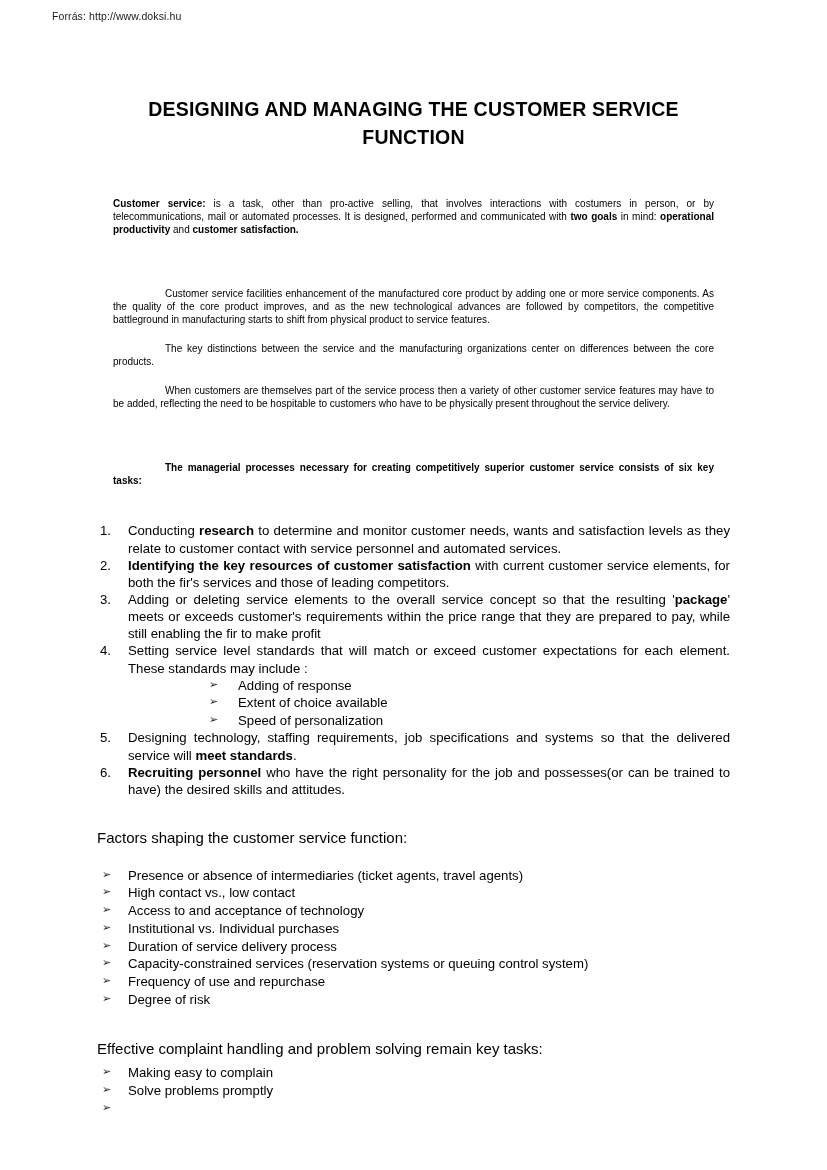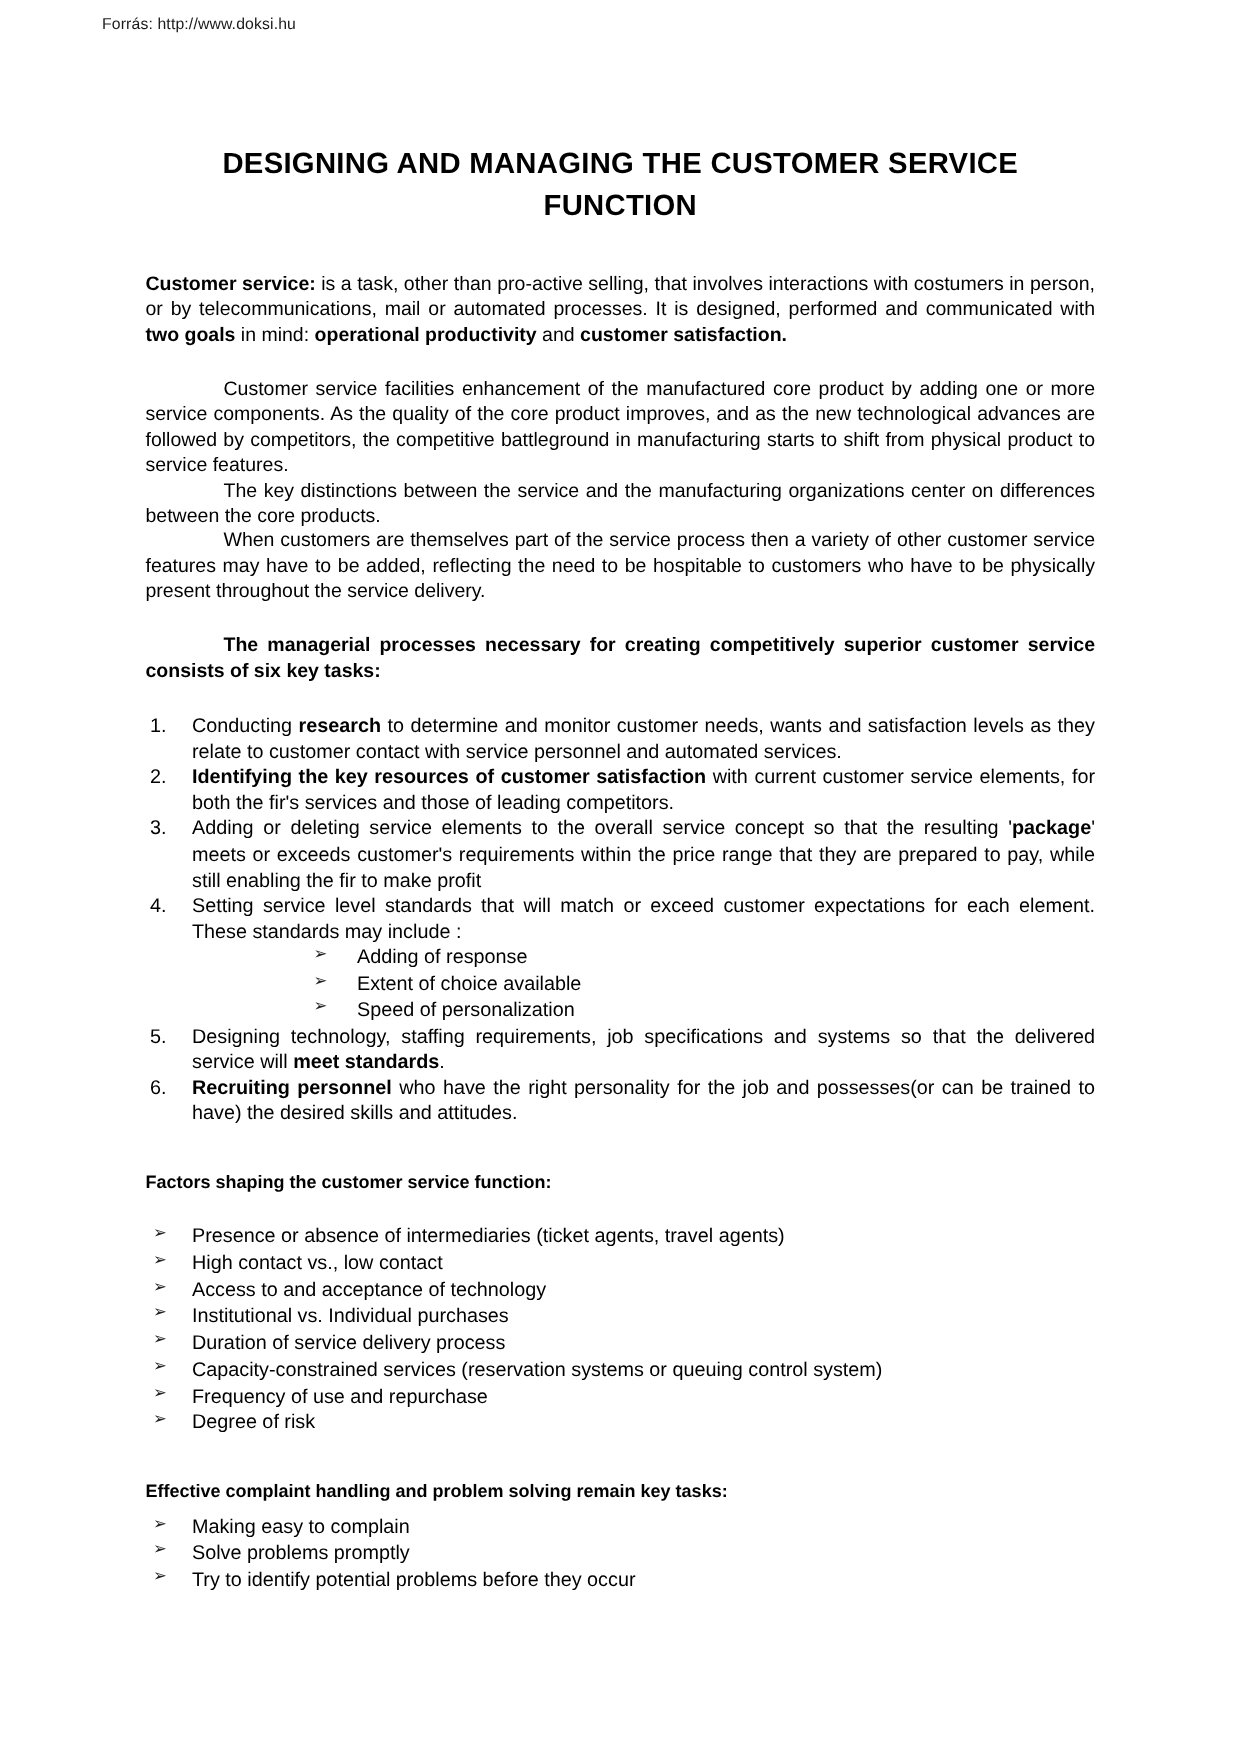--- a/index.html
+++ b/index.html
@@ -17,21 +17,21 @@
   }
   .page {
     position: relative;
     width: 827px;
     height: 1170px;
     box-sizing: border-box;
   }
   .source-line {
     position: absolute;
     top: 10px;
-    left: 28px;
+    left: 12px;
     font-size: 10.5px;
     color: #1a1a1a;
     letter-spacing: 0.1px;
     padding-left: 40px;
   }
   .content {
     position: absolute;
     left: 97px;
     top: 96px;
     width: 633px;
@@ -42,24 +42,24 @@
     font-weight: bold;
     line-height: 1.42;
     letter-spacing: 0.2px;
     margin: 0 0 0 0;
   }
   .doc-title .ul {
     text-underline-offset: 3px;
     text-decoration-thickness: 2px;
   }
   p.body-par {
-    font-size: 13px;
+    font-size: 10px;
     line-height: 1.30;
     text-align: justify;
-    margin: 0;
+    margin: 16px;
   }
   .spacer-lg { height: 30px; }
   .spacer-md { height: 19px; }
   .spacer-xs { height: 6px; }
   .indent-first { text-indent: 52px; }
   b, .b { font-weight: bold; }
 
   ol.tasks {
     margin: 0;
     padding: 0;
@@ -112,22 +112,22 @@
   }
   ul.sub-arrow > li > .marker {
     position: absolute;
     left: 2px;
     top: 0px;
     font-size: 11px;
     line-height: 1.45;
     color: #222;
   }
   h2.section-head {
-    font-size: 12px;
-    font-weight: bold;
+    font-size: 15px;
+    font-weight: normal;
     margin: 0;
     line-height: 1.3;
   }
 </style>
 </head>
 <body>
 
 <div class="page">
 
   <div class="source-line">Forrás: http://www.doksi.hu</div>
@@ -200,17 +200,17 @@
 
     <div class="spacer-lg"></div>
 
     <h2 class="section-head">Effective complaint handling and problem solving remain key tasks:</h2>
 
     <div class="spacer-xs"></div>
 
     <ul class="arrow-list">
       <li><span class="marker">➢</span><span>Making easy to complain</span></li>
       <li><span class="marker">➢</span><span>Solve problems promptly</span></li>
-      <li><span class="marker">➢</span><span>Try to identify potential problems before they occur</span></li>
+      <li><span class="marker">➢</span></li>
     </ul>
 
   </div>
 </div>
 
 </body></html>

